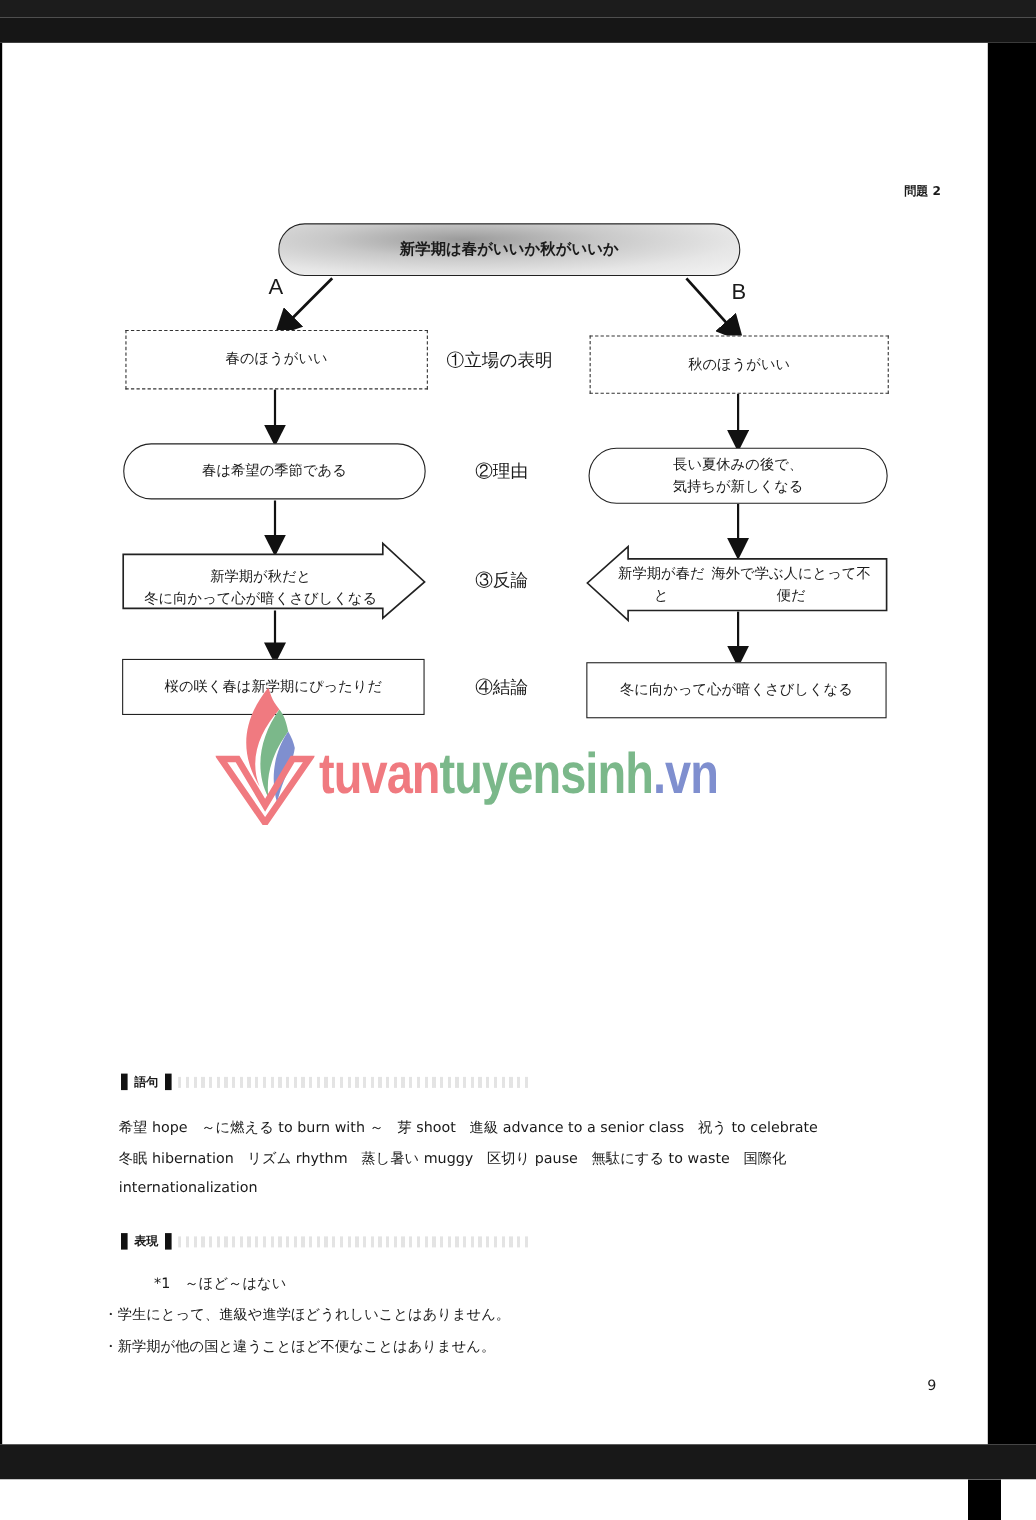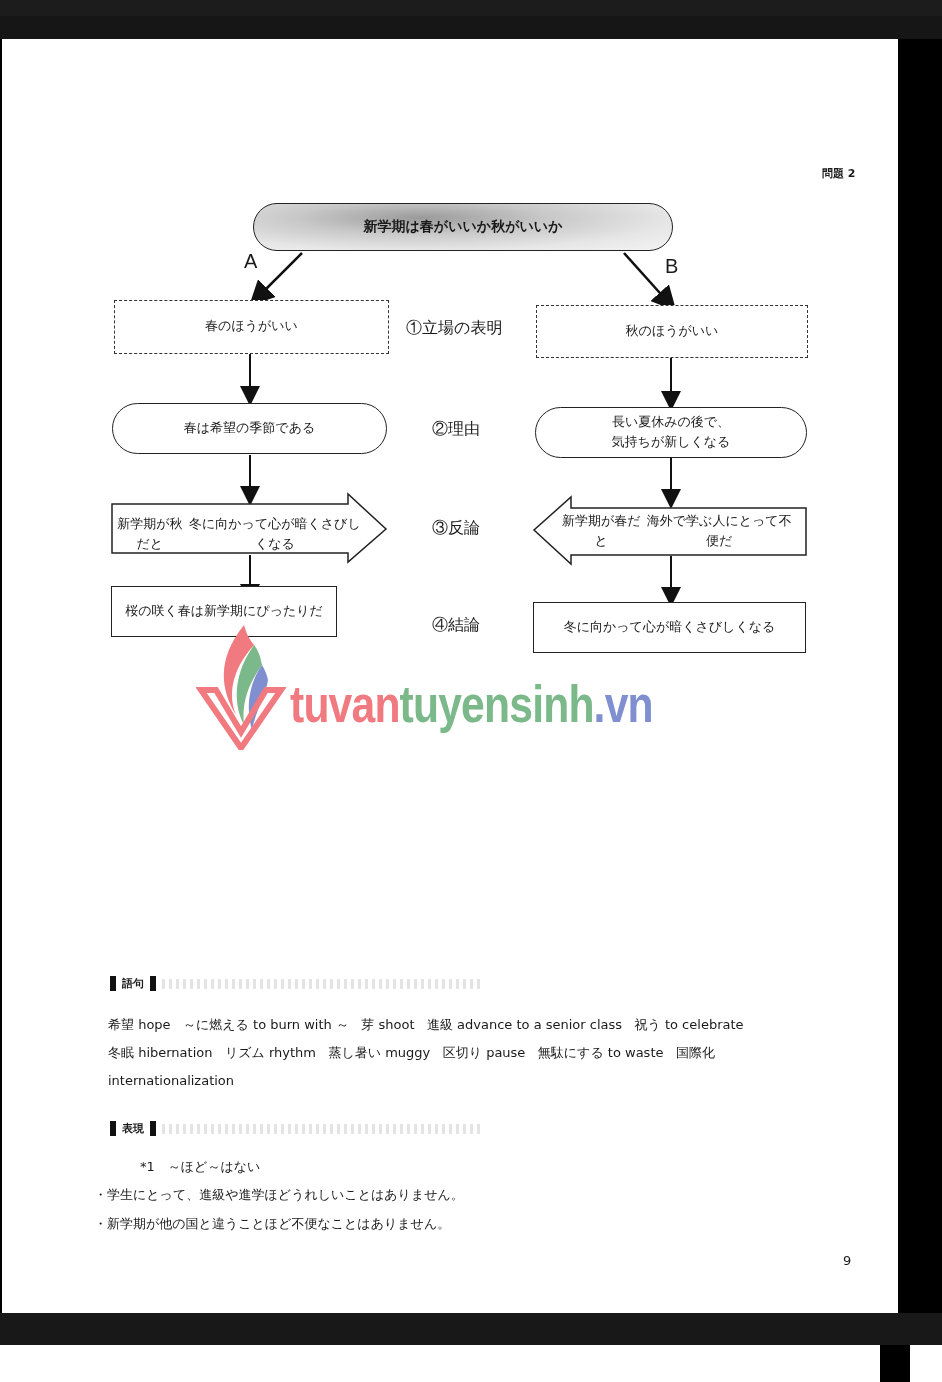--- a/index.html
+++ b/index.html
@@ -18,21 +18,21 @@
   .sans { font-family:"DejaVu Sans","Liberation Sans",sans-serif;margin-left:46px; }
   .problem-label { left:776px; top:166px; font-size:11px; font-weight:bold; }
   .page-number { left:797px; top:1253px; font-size:13px; }
 
   .title-pill { left:253px; top:203px; width:418px; height:46px; border:1.5px solid #222; border-radius:24px;
     background:radial-gradient(ellipse at 40% 30%, #9a9a9a 0%, #c8c8c8 35%, #e6e6e6 70%, #f4f4f4 100%);
     display:flex; align-items:center; justify-content:center; font-weight:bold; font-size:14px; }
   .label-AB { font-family:"Liberation Sans",sans-serif; font-size:20px; }
 
   .box { position:absolute; display:flex; align-items:center; justify-content:center; text-align:center;
-         font-size:13px; line-height:20px; box-sizing:border-box; background:#fff;font-family:Liberation Mono, monospace; }
+         font-size:13px; line-height:20px; box-sizing:border-box; background:#fff; }
   .dashed { border:1.5px dashed #333; }
   .pill { border:1.5px solid #222; border-radius:26px; }
   .solid { border:1.5px solid #222; }
   .step { font-size:16px; }
 
   .watermark-text { left:290px; top:674px; font-family:"Liberation Sans",sans-serif; font-weight:bold;
     font-size:52px; letter-spacing:-1px; transform:scaleX(0.82); transform-origin:left; }
   .wm-red { color:#f07a80; } .wm-green { color:#7bb88a; } .wm-blue { color:#7f8fcf; }
 
   .section-header { font-family:"DejaVu Sans","Liberation Sans",sans-serif; font-weight:bold; font-size:11px; }
@@ -89,31 +89,31 @@
 
 <div class="box pill" style="left:112px;top:403px;width:275px;height:51px">
   <span>春は希望の季節である</span>
 </div>
 <div class="abs step" style="left:432px;top:419px">②理由</div>
 <div class="box pill" style="left:535px;top:407px;width:272px;height:51px;flex-direction:column">
   <span>長い夏休みの後で、</span>
   <span>気持ちが新しくなる</span>
 </div>
 
-<div class="box" style="left:112px;top:505px;width:250px;height:60px;flex-direction:row;background:transparent">
+<div class="box" style="left:112px;top:505px;width:250px;height:60px;flex-direction:column;background:transparent">
   <span>新学期が秋だと</span>
   <span>冬に向かって心が暗くさびしくなる</span>
 </div>
 <div class="abs step" style="left:432px;top:518px">③反論</div>
 <div class="box" style="left:560px;top:508px;width:236px;height:48px;flex-direction:row;background:transparent">
   <span>新学期が春だと</span>
   <span>海外で学ぶ人にとって不便だ</span>
 </div>
 
-<div class="box solid" style="left:111px;top:586px;width:226px;height:51px">
+<div class="box solid" style="left:111px;top:599px;width:275px;height:51px">
   <span>桜の咲く春は新学期にぴったりだ</span>
 </div>
 <div class="abs step" style="left:432px;top:615px">④結論</div>
 <div class="box solid" style="left:533px;top:602px;width:273px;height:51px">
   <span>冬に向かって心が暗くさびしくなる</span>
 </div>
 
 <svg class="abs" style="left:196px;top:620px" width="90" height="130">
   <path d="M48,5 C20,40 25,70 40,95 C30,70 40,45 58,25 C50,15 50,10 48,5 Z" fill="#f07a80"></path>
   <path d="M58,25 C40,50 35,80 48,105 C45,80 55,60 66,45 C64,35 62,30 58,25 Z" fill="#7bb88a"></path>

